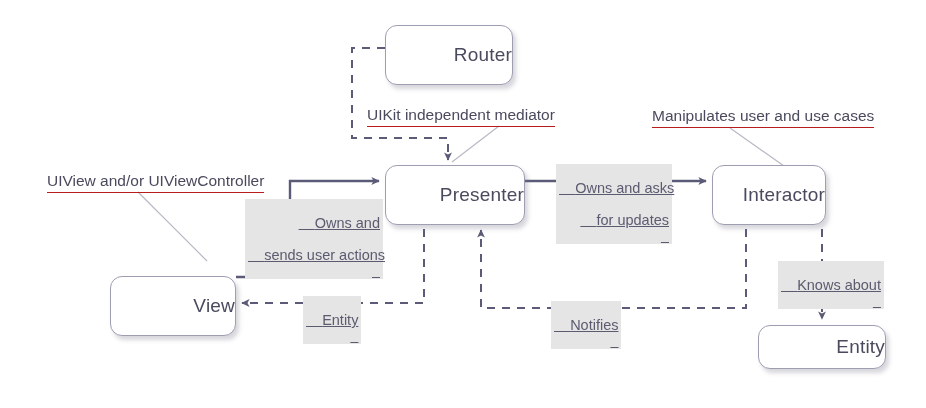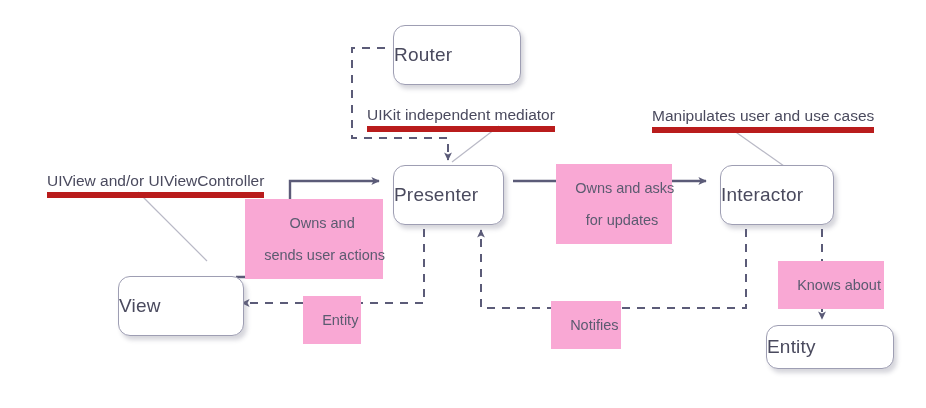--- a/index.html
+++ b/index.html
@@ -10,43 +10,43 @@
     font-family:"Liberation Sans", sans-serif;
     overflow:hidden;
   }
   #wires{position:absolute;left:0;top:0;width:926px;height:408px;}
   .node{
     position:absolute;
     box-sizing:border-box;
     background:#ffffff;
     border:1.6px solid #9e9eb3;
     border-radius:12px;
-    display:flex;align-items:center;justify-content:flex-start;
+    display:flex;align-items:center;justify-content:flex-end;
     color:#4a4a5e;
     font-size:19px;
     letter-spacing:.2px;
     box-shadow:3px 4px 4px rgba(120,120,140,.30);
-    margin-left:8px;
   }
   .edge-label{
     position:absolute;
     color:#5b5b70;
     font-size:14.5px;
     line-height:16px;
-    text-align:center;
+    text-align:right;
     white-space:pre;
-    background:#f9a8d4;
+    background:#e5e5e5;
     padding:0 3px;
+    text-decoration:underline;
   }
   .note{
     position:absolute;
     color:#4a4a5e;
     font-size:15.5px;
     white-space:nowrap;
-    border-bottom:6px solid #b91c1c;
+    border-bottom:1px solid #b91c1c;
     padding-bottom:2px;
   }
 </style>
 </head>
 <body>
 
 <div id="stage">
 
   <svg id="wires" viewBox="0 0 926 408" xmlns="http://www.w3.org/2000/svg">
     <defs>
@@ -69,21 +69,21 @@
 
     <path d="M138,192 L207,261" fill="none" stroke="#b9b9c6" stroke-width="1.2"></path>
     <path d="M499,126 L452,162" fill="none" stroke="#b9b9c6" stroke-width="1.2"></path>
     <path d="M730,128 L784,166" fill="none" stroke="#b9b9c6" stroke-width="1.2"></path>
   </svg>
 
   <div class="node" style="left:385px;top:25px;width:128px;height:60px;">
     <span>Router</span>
   </div>
 
-  <div class="node" style="left:385px;top:165px;width:111px;height:60px;">
+  <div class="node" style="left:385px;top:165px;width:140px;height:60px;">
     <span>Presenter</span>
   </div>
 
   <div class="node" style="left:712px;top:165px;width:114px;height:60px;">
     <span>Interactor</span>
   </div>
 
   <div class="node" style="left:110px;top:276px;width:126px;height:60px;">
     <span>View</span>
   </div>

